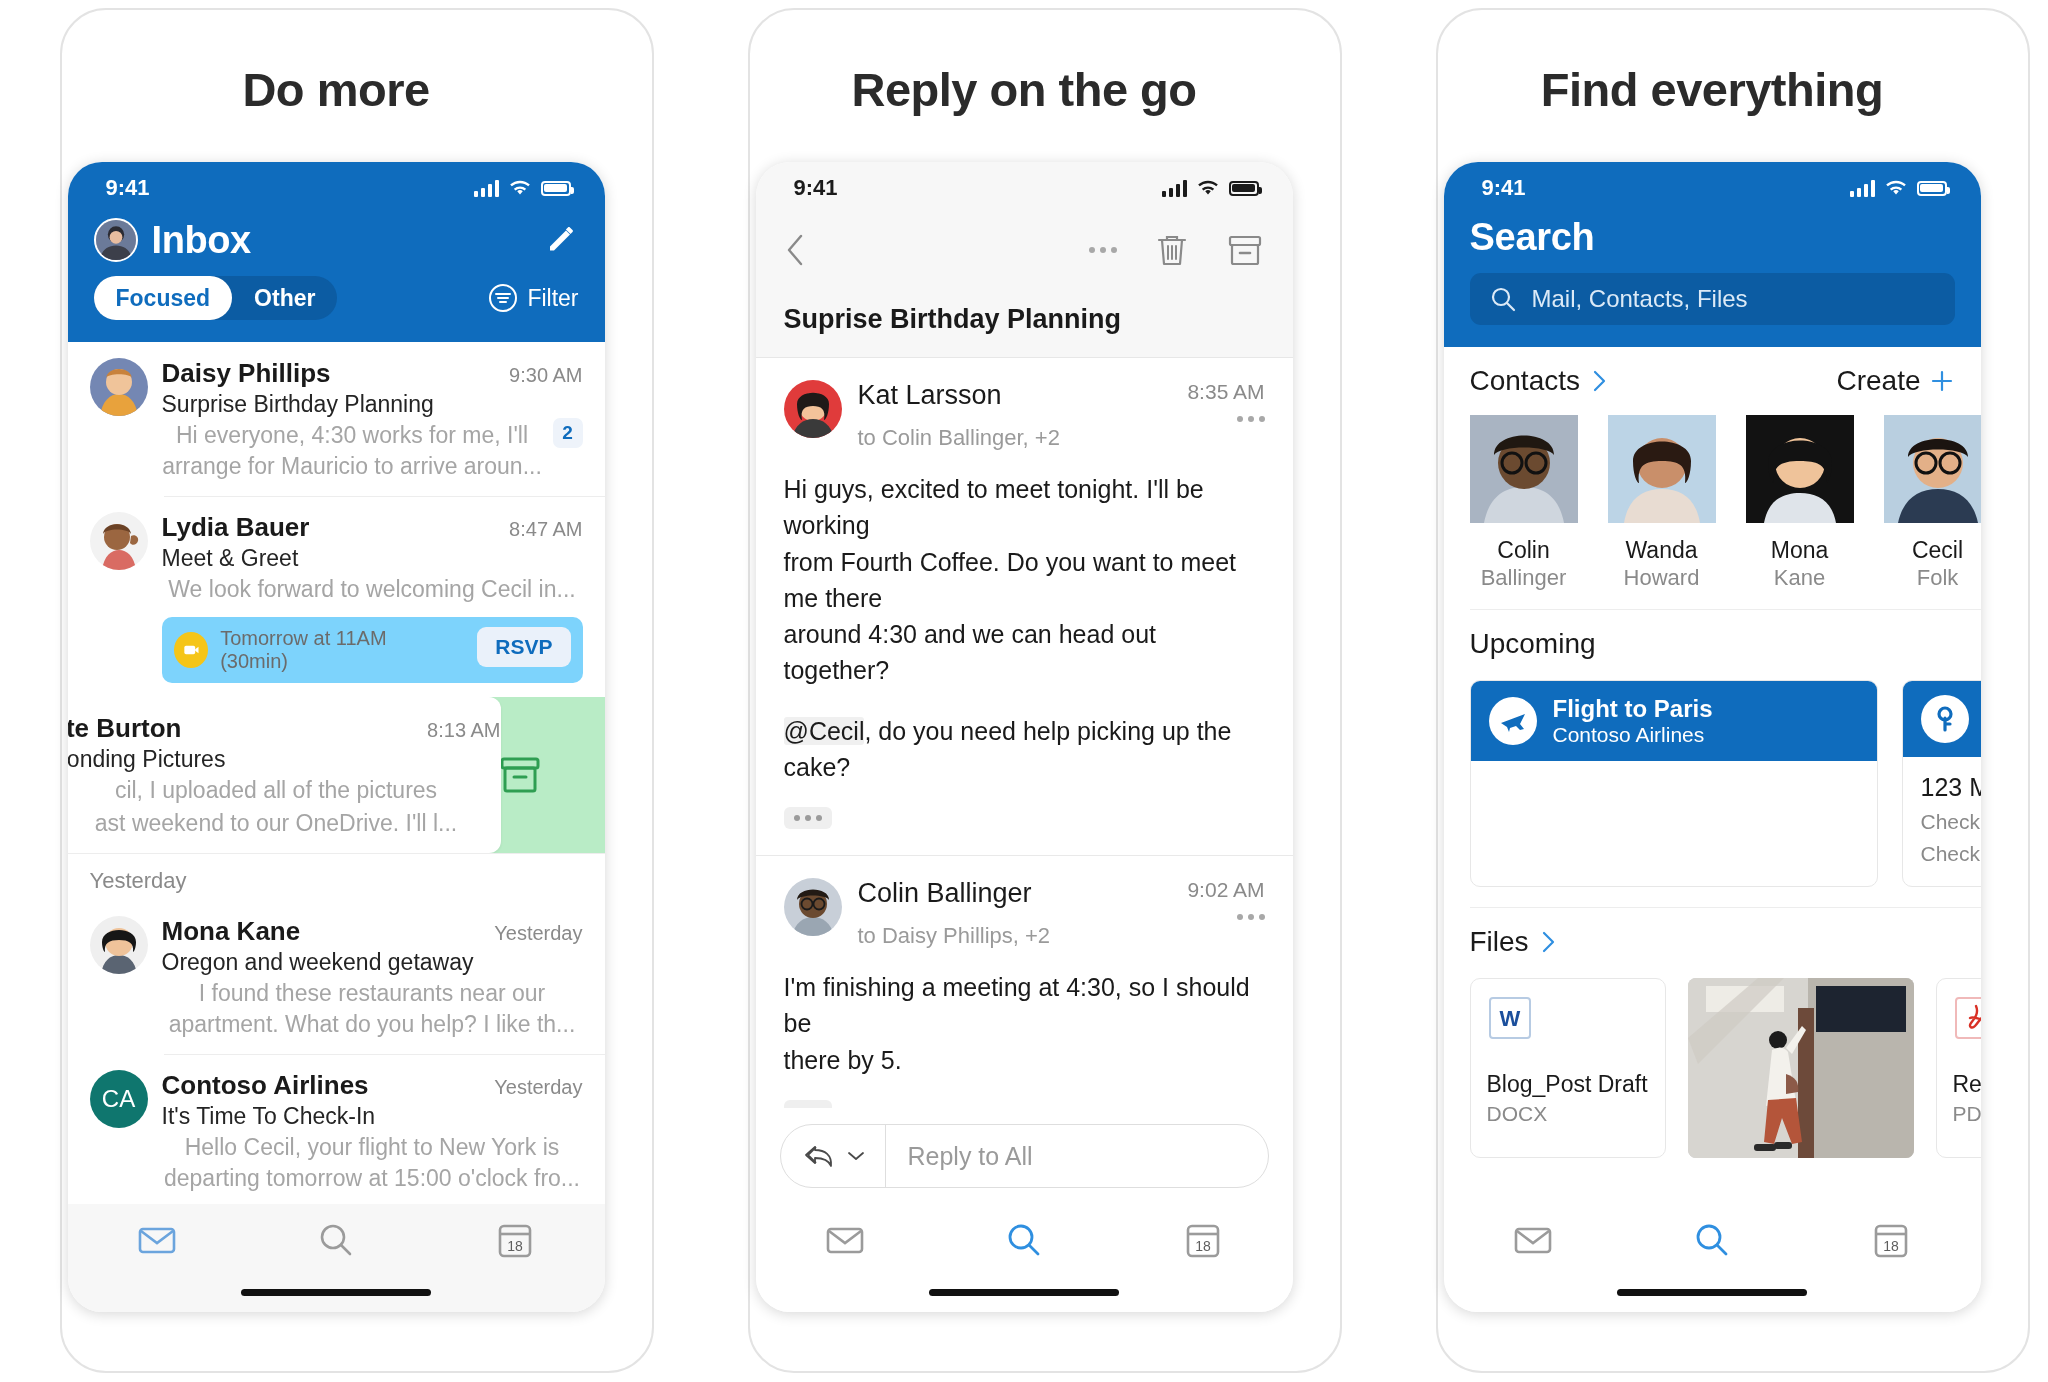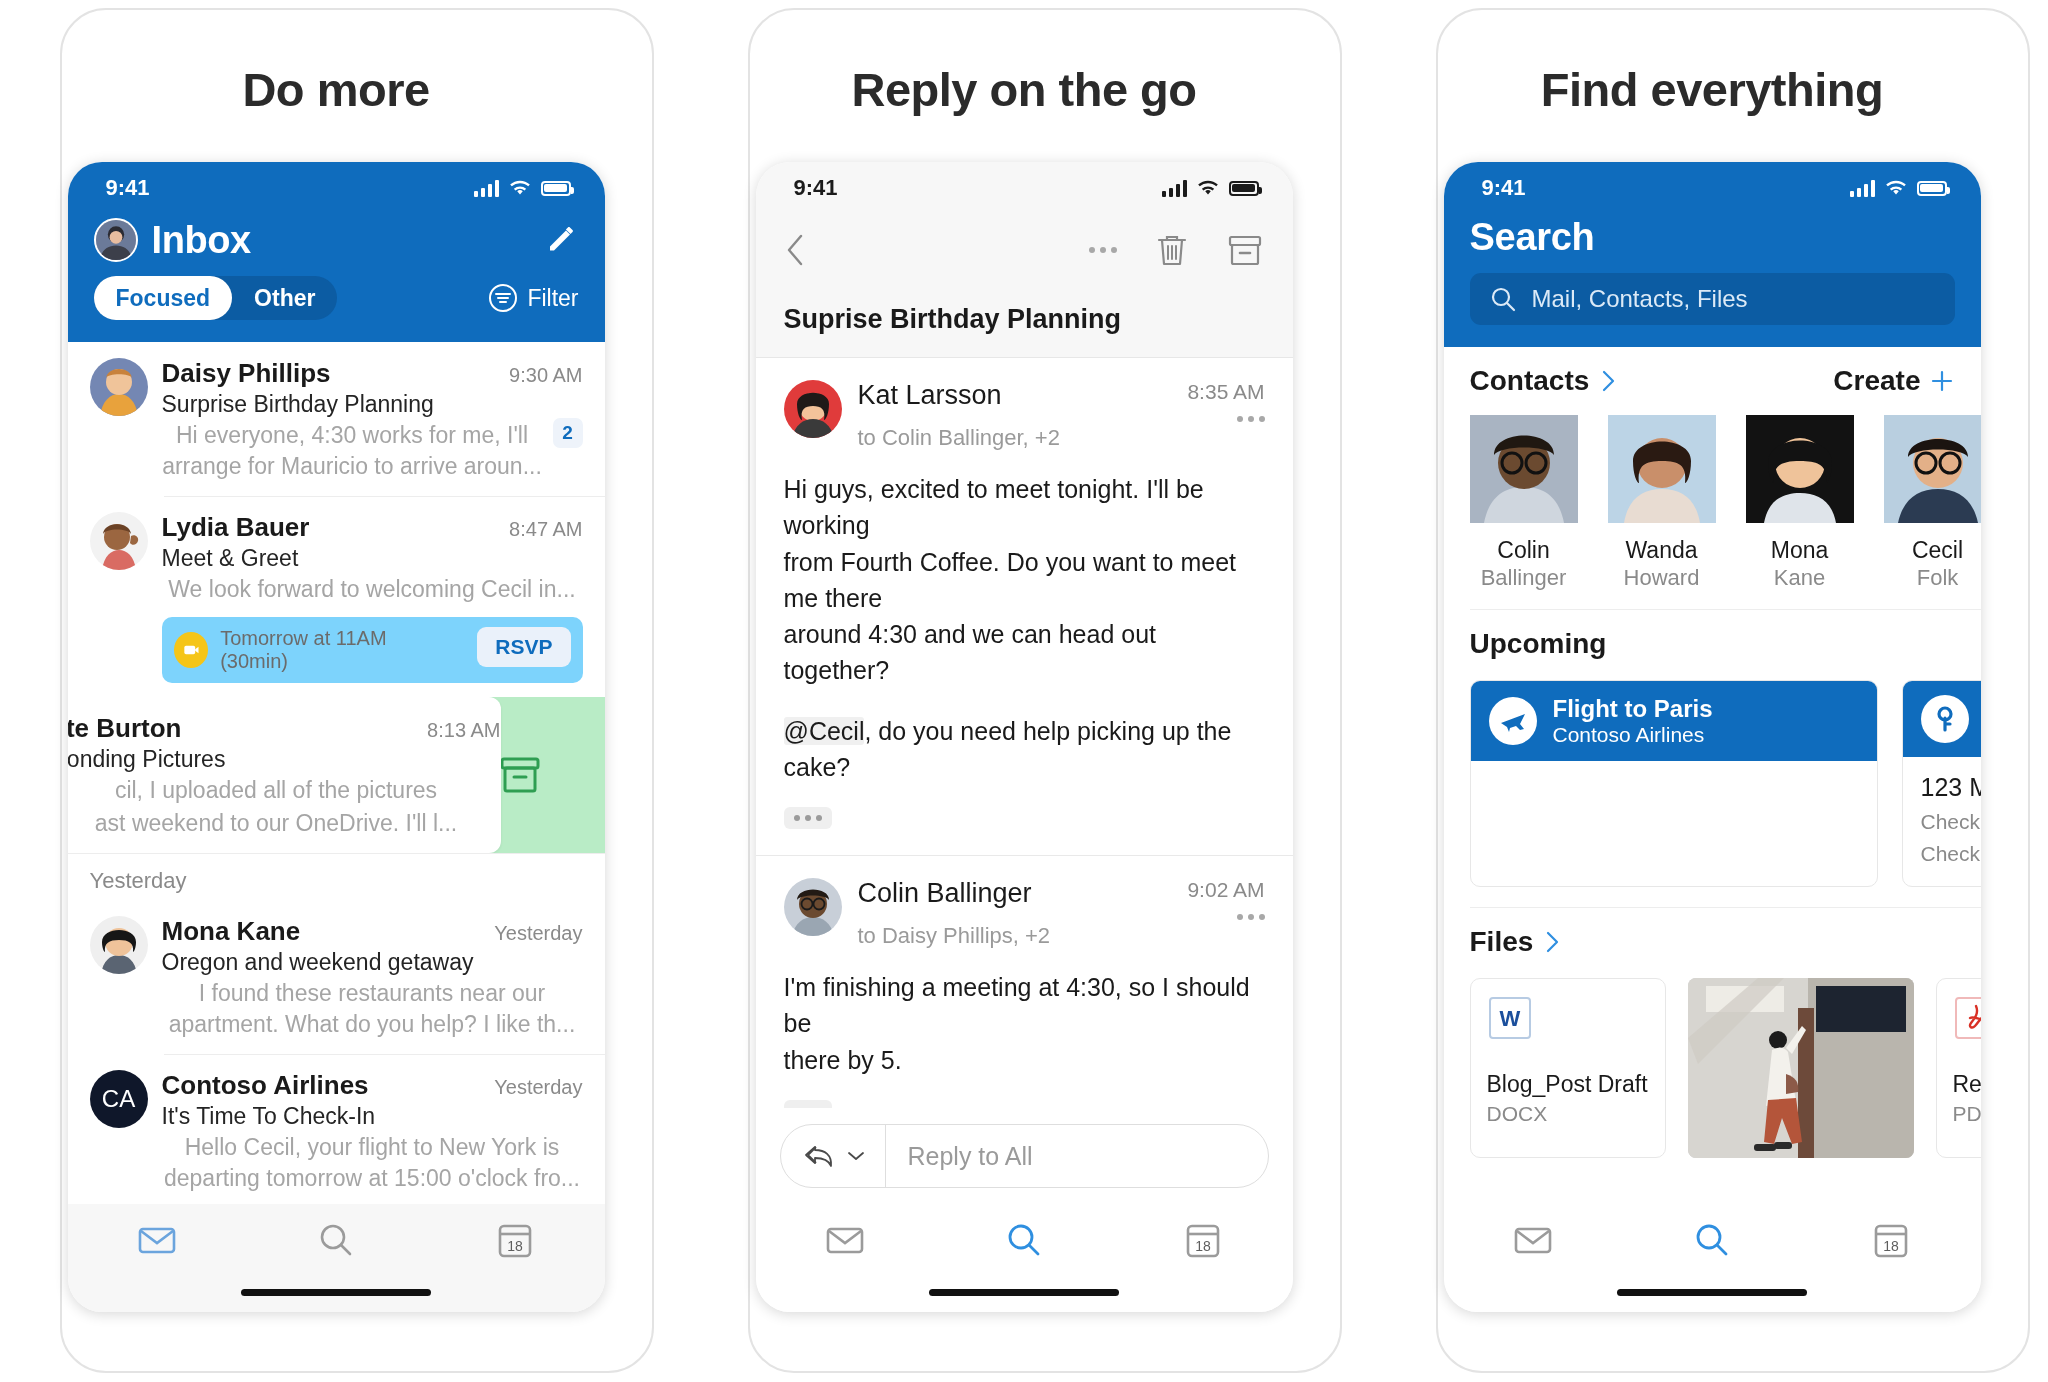--- a/index.html
+++ b/index.html
@@ -73,21 +73,21 @@
   .seg .s.on { background:#fff; color:#0f6cbd; border-radius:22px; height:44px; }
   .seg .s.off { color:#fff; }
   .filter { display:flex; align-items:center; gap:9px; font-size:23px; font-weight:400; }
   .filter-ic { width:30px;height:30px; }
 
   
   .list { flex:1; background:#fff; overflow:hidden; position:relative; }
   .mrow { display:flex; padding:16px 22px 14px 22px; gap:14px; position:relative; }
   .mrow + .mrow::before{ content:""; position:absolute; left:96px; right:0; top:0; height:1px; background:#ededed; }
   .mav { width:58px;height:58px;border-radius:50%;overflow:hidden;flex:none; }
-  .mav.init { background:#0f172a; color:#fff; display:flex;align-items:center;justify-content:center;font-size:24px;font-weight:400; }
+  .mav.init { background:#0f766e; color:#fff; display:flex;align-items:center;justify-content:center;font-size:24px;font-weight:400; }
   .mbody { flex:1; min-width:0; }
   .mtop { display:flex; justify-content:space-between; align-items:baseline; }
   .mname { font-size:26px; font-weight:700; color:#1a1a1a; }
   .mtime { font-size:20px; color:#8a8a8a; white-space:nowrap; }
   .msub { font-size:23px; color:#242424; margin-top:2px; }
   .mprev { font-size:23px; color:#a5a5a5; line-height:1.35; margin-top:2px; overflow:hidden;text-align:center; }
   .unread { min-width:30px;height:30px;border-radius:7px;background:#eef3fa;color:#0f6cbd;
             font-size:19px;font-weight:700;display:flex;align-items:center;justify-content:center;padding:0 7px;margin-left:10px; }
   .rsvp-row { display:flex; align-items:flex-start; justify-content:space-between; background:#7dd3fc; border-radius:10px; margin-top:12px; padding:10px 12px;gap:26px; }
   .rsvp-left { display:flex;align-items:center;gap:12px;font-size:20px;color:#6b6b6b; }
@@ -125,21 +125,21 @@
   .replybar { height:96px; flex:0 0 96px; background:#fff; display:flex; align-items:center; padding:0 24px; }
   .reply-pill { flex:1; height:64px; border:1.6px solid #dedede; border-radius:34px; display:flex; align-items:center; }
   .reply-left { display:flex; align-items:center; gap:8px; padding:0 20px 0 22px; border-right:1.6px solid #dedede; height:100%; }
   .reply-ph { padding-left:22px; font-size:25px; color:#9a9a9a; }
 
   
   .search-hdr { background:#0f6cbd; color:#fff; padding:2px 26px 22px 26px; }
   .search-title { font-size:38px; font-weight:700; letter-spacing:-0.3px; }
   .search-field { margin-top:14px; height:52px; border-radius:11px; background:#0c5ca3; display:flex; align-items:center; gap:16px; padding:0 20px; }
   .search-ph { font-size:24px; color:#dceaf7; }
-  .sec-head { display:flex; align-items:center; justify-content:space-between; padding:18px 26px 6px 26px;font-weight:bold; }
+  .sec-head { display:flex; align-items:center; justify-content:space-between; padding:18px 26px 6px 26px; }
   .sec-title { display:flex; align-items:center; gap:12px; font-size:28px; color:#1a1a1a; }
   .sec-right { display:flex; align-items:center; gap:8px; font-size:28px; color:#1a1a1a; }
   .contacts { display:flex; gap:30px; padding:12px 0 18px 26px; overflow:hidden; }
   .contact { width:108px; text-align:center; flex:none; }
   .contact .ph { width:108px;height:108px;border-radius:50%;overflow:hidden; }
   .contact .fn { font-size:23px; color:#1a1a1a; margin-top:10px; }
   .contact .ln { font-size:22px; color:#8a8a8a; margin-top:1px; }
   .divider { height:1px; background:#ededed; margin:0 0 0 26px; }
   .cards { display:flex; gap:24px; padding:14px 0 20px 26px; overflow:hidden; }
   .ucard { width:408px; flex:none; border:1px solid #e7e7e7; border-radius:10px; overflow:hidden; background:#fff; }

